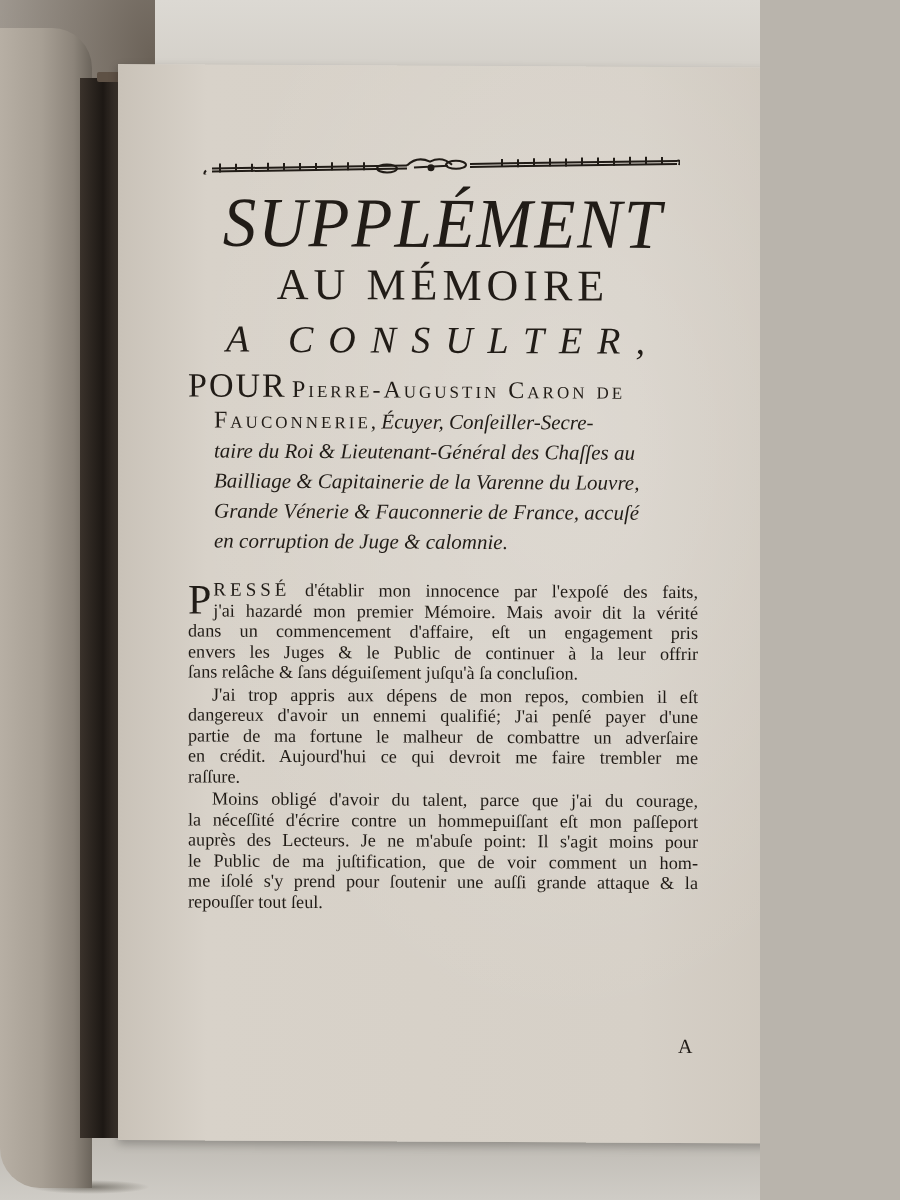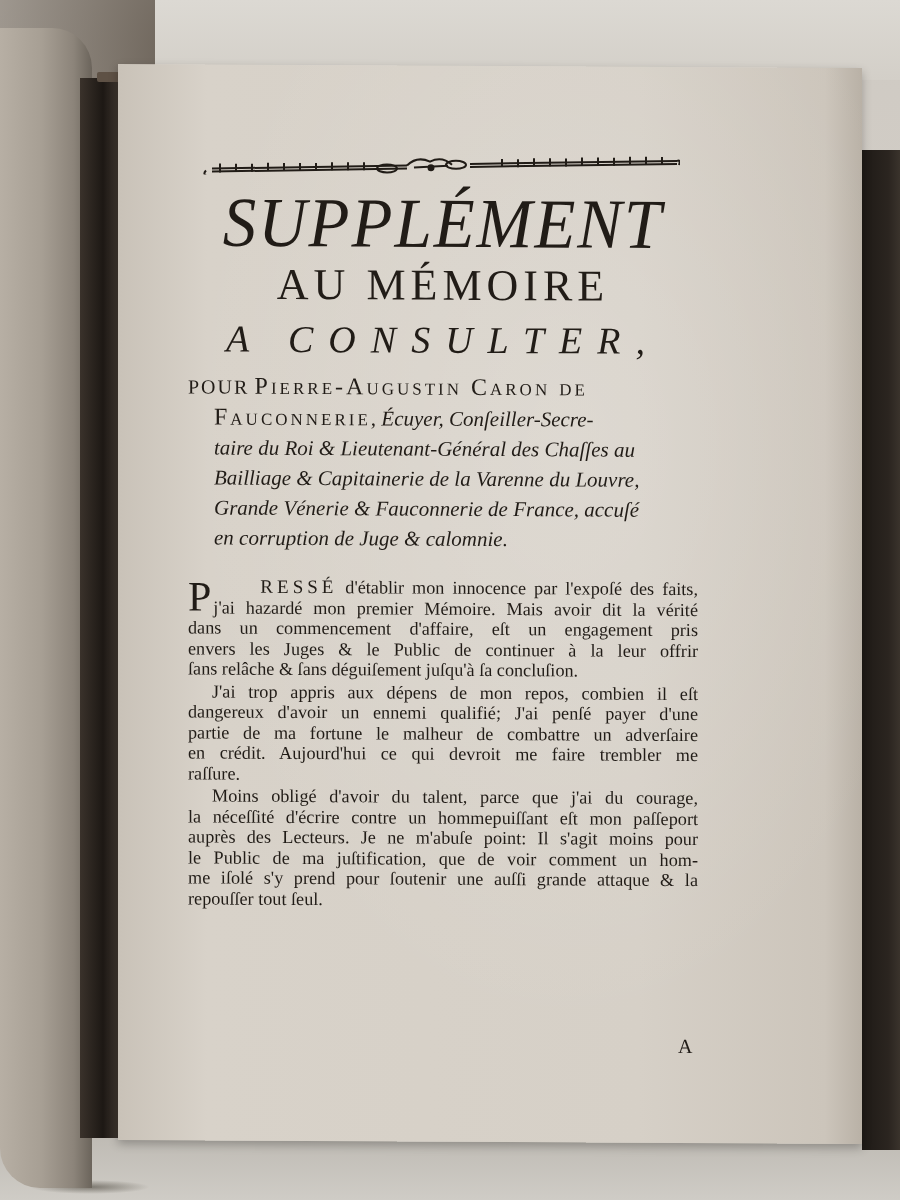--- a/index.html
+++ b/index.html
@@ -5,21 +5,21 @@
     html, body {
       margin: 0;
       padding: 0;
       width: 900px;
       height: 1200px;
       overflow: hidden;
       background: #b9b4ac;
     }
     .scene {
       position: relative;
-      width: 900px;
+      width: 760px;
       height: 1200px;
       background:
         radial-gradient(ellipse at 20% 5%, #6b6258 0%, rgba(107,98,88,0) 35%),
         linear-gradient(180deg, #cfcac3 0%, #d6d2cb 60%, #c8c3bb 100%);
       overflow: hidden;
     }
     
     .bg-right-top {
       position: absolute;
       left: 155px; top: 0; width: 745px; height: 80px;
@@ -134,21 +134,21 @@
     .para { margin: 0; }
     .line { display: block; white-space: nowrap; text-align-last: justify; }
     .line.last { text-align-last: left; }
     .dropcap {
       font-size: 42px;
       line-height: 28px;
       float: left;
       margin-right: 2px;
       margin-top: 6px;
     }
-    .lead-caps { letter-spacing: 4px; font-size: 19px; margin-left: 47px; }
+    .lead-caps { letter-spacing: 4px; font-size: 19px; }
     .signature {
       font-family: "Liberation Serif", serif;
       font-size: 20px;
       position: absolute;
       left: 490px;
       top: 880px;
     }
   </style>
 </head>
 <body>
@@ -184,21 +184,21 @@
           <path d="M475 6 q4 -2 2 4"></path>
         </g>
       </svg>
 
       <h1 class="title-main">SUPPLÉMENT</h1>
       <h2 class="title-sub">AU MÉMOIRE</h2>
       <h2 class="title-sub2">A CONSULTER,</h2>
 
       <div class="author-block">
         <div class="author-line">
-          <span class="smallcaps" style="letter-spacing:2px;font-size:20px">POUR</span>
+          <span class="smallcaps" style="letter-spacing:2px;font-size:34px">POUR</span>
           <span class="smallcaps">Pierre-Augustin Caron de</span>
         </div>
         <div class="author-line indent1">
           <span class="smallcaps">Fauconnerie</span><span>, </span><span class="it">Écuyer, Conſeiller-Secre-</span>
         </div>
         <div class="author-line indent1 it">taire du Roi &amp; Lieutenant-Général des Chaſſes au</div>
         <div class="author-line indent1 it">Bailliage &amp; Capitainerie de la Varenne du Louvre,</div>
         <div class="author-line indent1 it">Grande Vénerie &amp; Fauconnerie de France, accuſé</div>
         <div class="author-line indent1 it">en corruption de Juge &amp; calomnie.</div>
       </div>

